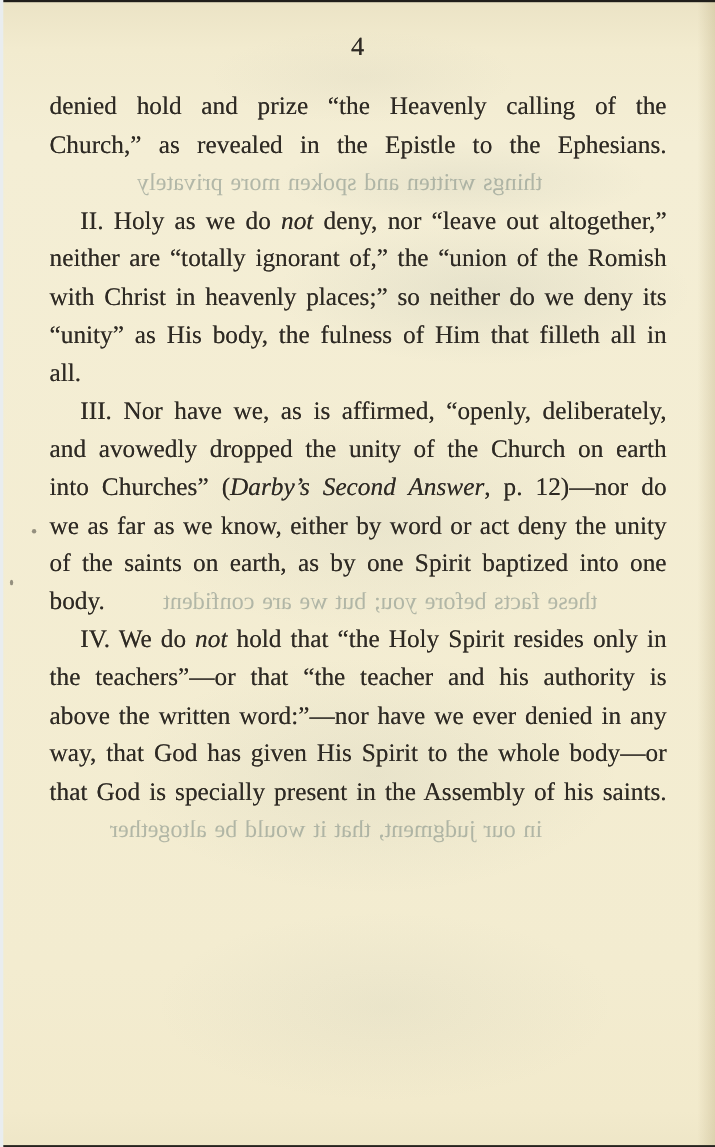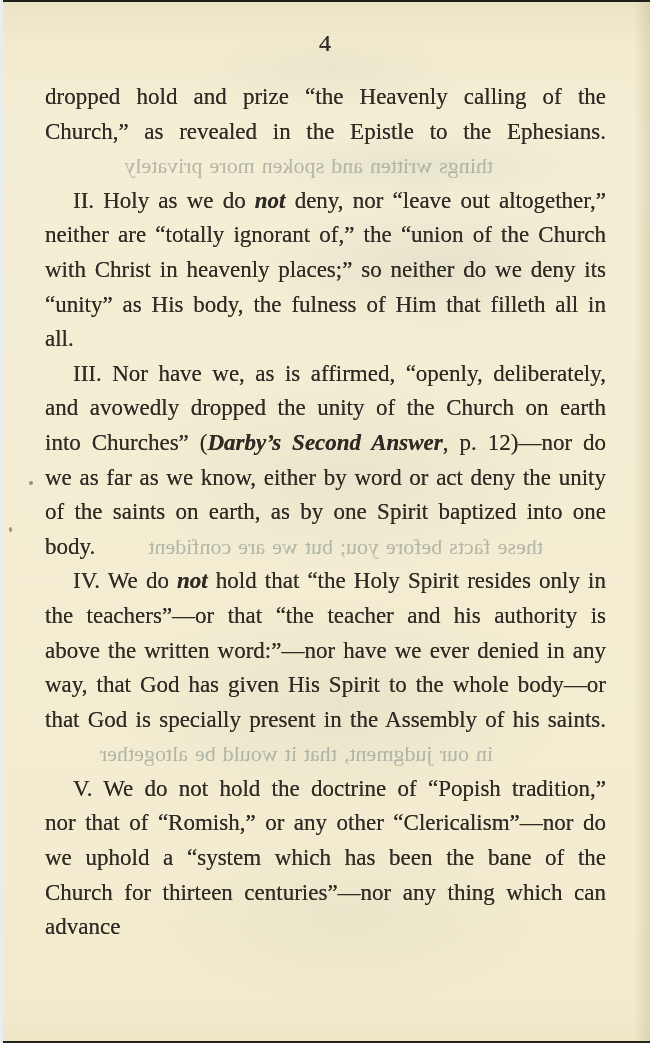--- a/index.html
+++ b/index.html
@@ -20,21 +20,21 @@
     radial-gradient(ellipse 310px 150px at 340px 705px, rgba(138,150,143,.10), transparent 72%),
     radial-gradient(ellipse 290px 120px at 350px 915px, rgba(138,150,143,.08), transparent 72%),
     radial-gradient(ellipse 200px 60px at 330px 70px, rgba(145,148,138,.07), transparent 70%);}
   .page-number{position:absolute;top:30px;left:0;width:100%;text-align:center;
     font-size:24px;color:#2e2a24;text-shadow:0 0 .6px rgba(46,42,36,.7);}
   .text-block{position:absolute;left:45px;width:561px;top:80px;
     font-size:23px;line-height:34.6px;color:#2e2a24;text-align:justify;
     word-spacing:1.5px;text-shadow:0 0 .6px rgba(46,42,36,.75);}
   .para{margin:0;}
   .para.indent{text-indent:28px;}
-  .it{font-style:italic;font-weight:bold;}
+  .it{font-style:italic;}
   .ghost{display:inline-block;width:430px;height:27px;overflow:hidden;
     transform:scaleX(-1);color:rgba(124,138,131,.55);text-shadow:none;
     filter:blur(.6px);font-size:22px;line-height:27px;vertical-align:-6px;
     margin-left:18px;white-space:nowrap;text-align:left;text-indent:0;}
   .speck{position:absolute;border-radius:50%;background:rgba(70,66,56,.55);}
   .speck-1{left:29px;top:481px;width:4px;height:4px;}
   .speck-2{left:9px;top:527px;width:3px;height:5px;}
 </style>
 </head>
 <body>
@@ -44,19 +44,18 @@
   <div class="edge-right"></div>
   <div class="edge-top"></div>
   <div class="edge-bottom"></div>
   <div class="edge-left"></div>
   <div class="speck speck-1"></div>
   <div class="speck speck-2"></div>
 
   <div class="page-number">4</div>
 
   <div class="text-block">
-      <p class="para"><span class="seg">dropped hold and prize “the Heavenly calling of the Church,” as revealed in the Epistle to the Ephesians.</span><span class="ghost">things written and spoken more privately</span></p>
-      <p class="para indent"><span class="seg">II. Holy as we do </span><span class="seg it">not</span><span class="seg"> deny, nor “leave out altogether,” neither are “totally ignorant of,” the “union of the Church with Christ in heavenly places;” so neither do we deny its “unity” as His body, the fulness of Him that filleth all in all.</span></p>
+      <p class="para"><span class="seg">denied hold and prize “the Heavenly calling of the Church,” as revealed in the Epistle to the Ephesians.</span><span class="ghost">things written and spoken more privately</span></p>
+      <p class="para indent"><span class="seg">II. Holy as we do </span><span class="seg it">not</span><span class="seg"> deny, nor “leave out altogether,” neither are “totally ignorant of,” the “union of the Romish with Christ in heavenly places;” so neither do we deny its “unity” as His body, the fulness of Him that filleth all in all.</span></p>
       <p class="para indent"><span class="seg">III. Nor have we, as is affirmed, “openly, deliberately, and avowedly dropped the unity of the Church on earth into Churches” (</span><span class="seg it">Darby’s Second Answer</span><span class="seg">, p. 12)—nor do we as far as we know, either by word or act deny the unity of the saints on earth, as by one Spirit baptized into one body.</span><span class="ghost">these facts before you; but we are confident</span></p>
       <p class="para indent"><span class="seg">IV. We do </span><span class="seg it">not</span><span class="seg"> hold that “the Holy Spirit resides only in the teachers”—or that “the teacher and his authority is above the written word:”—nor have we ever denied in any way, that God has given His Spirit to the whole body—or that God is specially present in the Assembly of his saints.</span><span class="ghost">in our judgment, that it would be altogether</span></p>
-      <p class="para indent"><span class="seg">V. We do not hold the doctrine of “Popish tradition,” nor that of “Romish,” or any other “Clericalism”—nor do we uphold a “system which has been the bane of the Church for thirteen centuries”—nor any thing which can advance</span></p>
     </div>
 </div>
 
 </body></html>

